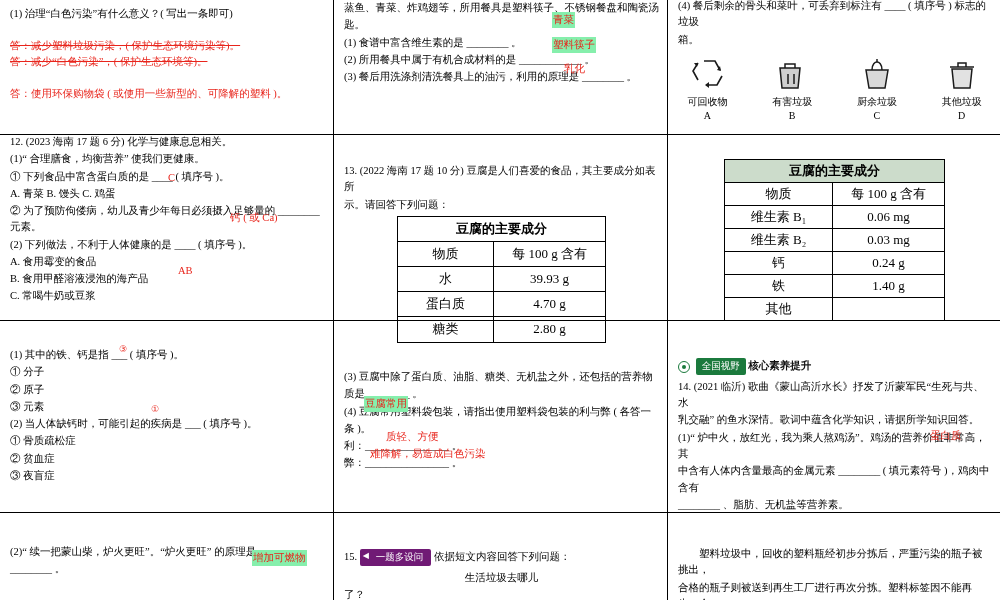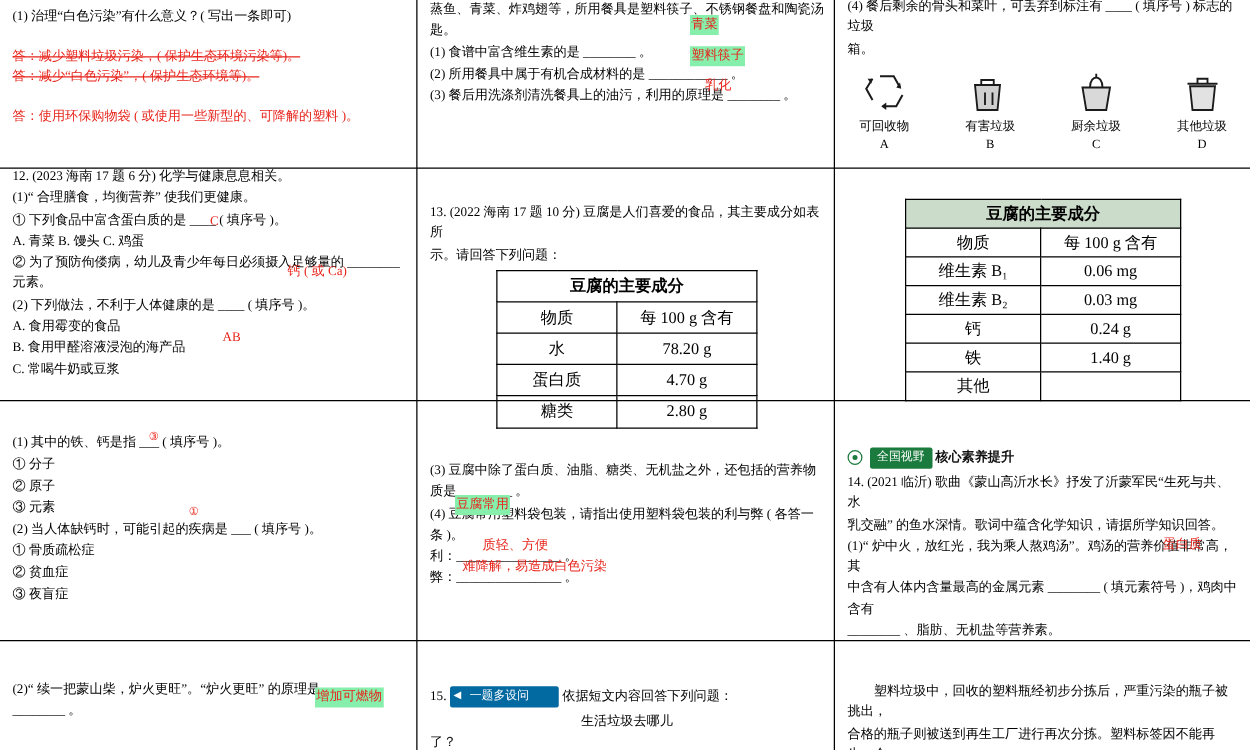--- a/index.html
+++ b/index.html
@@ -36,22 +36,22 @@
 
   
   .icons { display:flex; justify-content:center; gap:26px; margin-top:6px; }
   .icon-item { text-align:center; width:62px; }
   .icon-box { width:46px; height:40px; margin:0 auto; position:relative; }
   .icon-lbl { font-size:10px; line-height:1.3; margin-top:1px; }
 
   
   .badge { display:inline-block; background:#1b7a3d; color:#fff; font-size:9.5px;
            padding:1px 6px; border-radius:2px; vertical-align:middle; }
-  .badge2 { display:inline-block; background:#0369a1; color:#fff; font-size:9.5px;
-           padding:1px 24px 1px 16px; border-radius:2px; vertical-align:middle; position:relative;}
+  .badge2 { display:inline-block; background:#701a75; color:#fff; font-size:9.5px;
+           padding:1px 8px 1px 16px; border-radius:2px; vertical-align:middle; position:relative;}
   .badge2:before{content:"◀"; position:absolute; left:3px; top:1px; font-size:8px;}
   .eye { display:inline-block; width:12px; height:12px; border-radius:50%;
          border:1.6px solid #1b7a3d; position:relative; vertical-align:middle; margin-right:3px;}
   .eye:after{content:""; position:absolute; left:3px; top:3px; width:4px; height:4px;
              border-radius:50%; background:#1b7a3d;}
   .kv { font-weight:bold; color:#111; }
 
   .center { text-align:center; }
 </style>
 </head>
@@ -130,21 +130,21 @@
         <tbody>
             <tr>
               <td class="capw" colspan="2">豆腐的主要成分</td>
             </tr>
         <tr>
           <td style="width:96px">物质</td>
           <td style="width:112px">每 100 g 含有</td>
         </tr>
         <tr>
           <td>水</td>
-          <td>78.20 g</td>
+          <td>39.93 g</td>
         </tr>
         <tr>
           <td>蛋白质</td>
           <td>4.70 g</td>
         </tr>
         <tr>
           <td>糖类</td>
           <td>2.80 g</td>
         </tr>
       </tbody>

